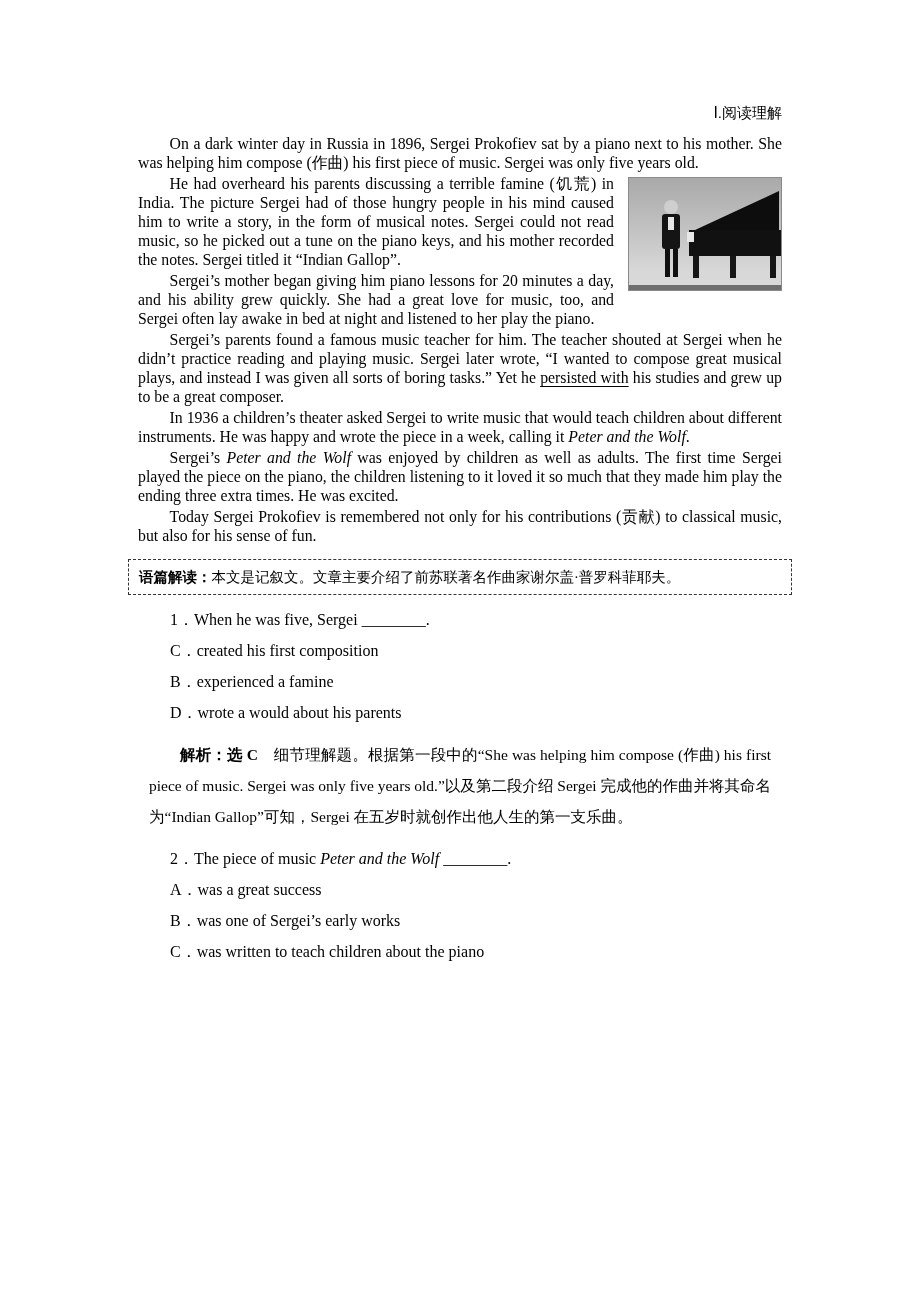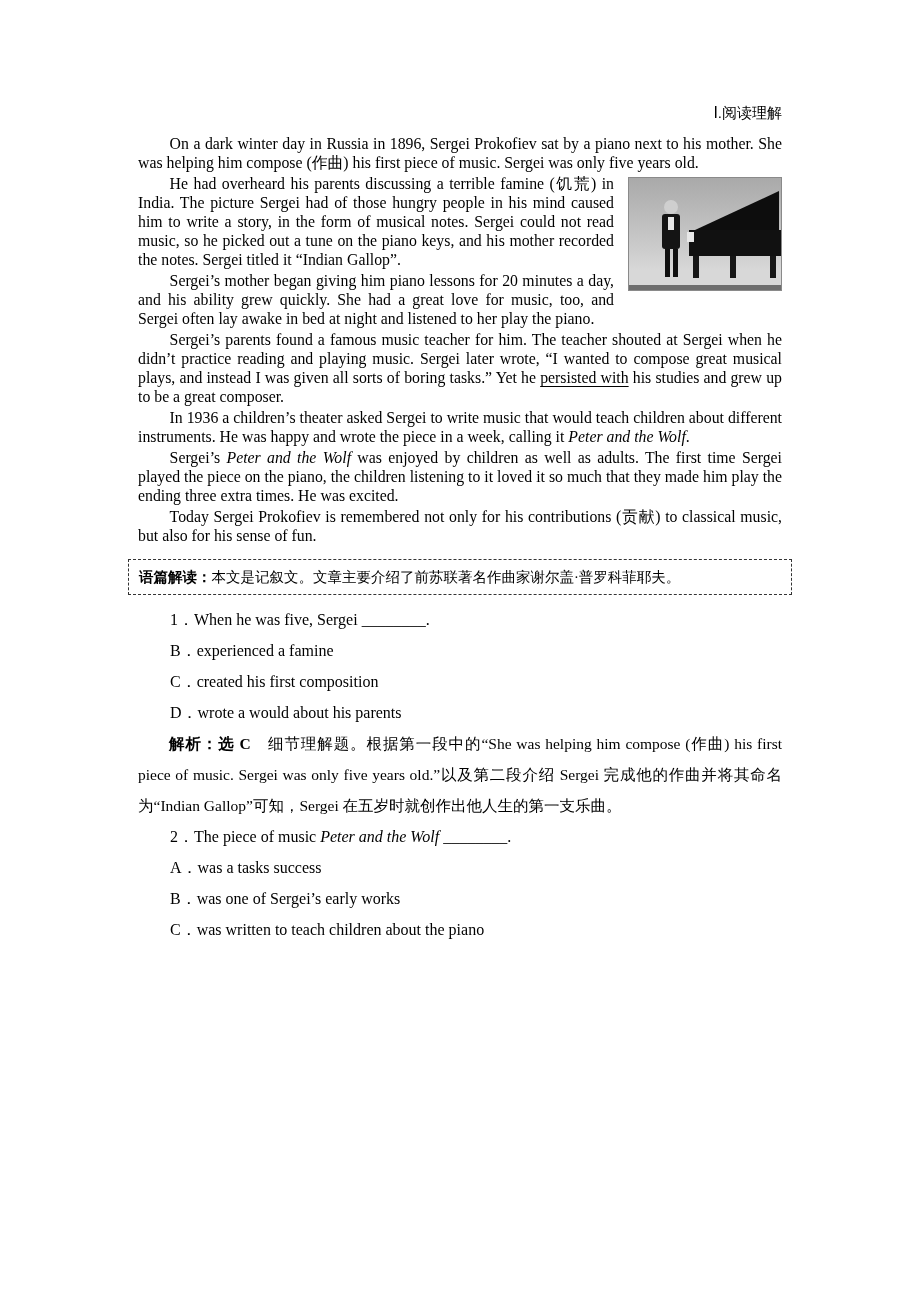--- a/index.html
+++ b/index.html
@@ -58,21 +58,21 @@
     font-size: 16px;
     line-height: 31px;
     text-indent: 2em;
     margin: 0;
   }
   .analysis {
     font-size: 15.5px;
     line-height: 31px;
     text-align: justify;
     text-indent: 2em;
-    margin: 0;
+    margin: 11px;
   }
 </style>
 </head>
 <body>
 
 <div class="page">
 
   <div class="section-title">Ⅰ.阅读理解</div>
 
   <p class="para"><span>On a dark winter day in Russia in 1896, Sergei Prokofiev sat by a piano next to his mother. She was helping him compose (作曲) his first piece of music. Sergei was only five years old.</span></p>
@@ -109,24 +109,24 @@
 
   <p class="para"><span>In 1936 a children’s theater asked Sergei to write music that would teach children about different instruments. He was happy and wrote the piece in a week, calling it </span><span class="i">Peter and the Wolf</span><span>.</span></p>
 
   <p class="para"><span>Sergei’s </span><span class="i">Peter and the Wolf</span><span> was enjoyed by children as well as adults. The first time Sergei played the piece on the piano, the children listening to it loved it so much that they made him play the ending three extra times. He was excited.</span></p>
 
   <p class="para"><span>Today Sergei Prokofiev is remembered not only for his contributions (贡献) to classical music, but also for his sense of fun.</span></p>
 
   <div class="summary-box"><span class="b">语篇解读：</span><span>本文是记叙文。文章主要介绍了前苏联著名作曲家谢尔盖·普罗科菲耶夫。</span></div>
 
   <p class="q-line"><span>1．When he was five, Sergei ________.</span></p>
+  <p class="q-line">C．created his first composition</p>
   <p class="q-line">B．experienced a famine</p>
-  <p class="q-line">C．created his first composition</p>
   <p class="q-line">D．wrote a would about his parents</p>
 
   <p class="analysis"><span class="b">解析：选 C</span><span>　细节理解题。根据第一段中的“She was helping him compose (作曲) his first piece of music. Sergei was only five years old.”以及第二段介绍 Sergei 完成他的作曲并将其命名为“Indian Gallop”可知，Sergei 在五岁时就创作出他人生的第一支乐曲。</span></p>
 
   <p class="q-line"><span>2．The piece of music </span><span class="i">Peter and the Wolf</span><span> ________.</span></p>
-  <p class="q-line">A．was a tasks success</p>
+  <p class="q-line">A．was a great success</p>
   <p class="q-line">B．was one of Sergei’s early works</p>
   <p class="q-line">C．was written to teach children about the piano</p>
 
 </div>
 
 </body></html>

